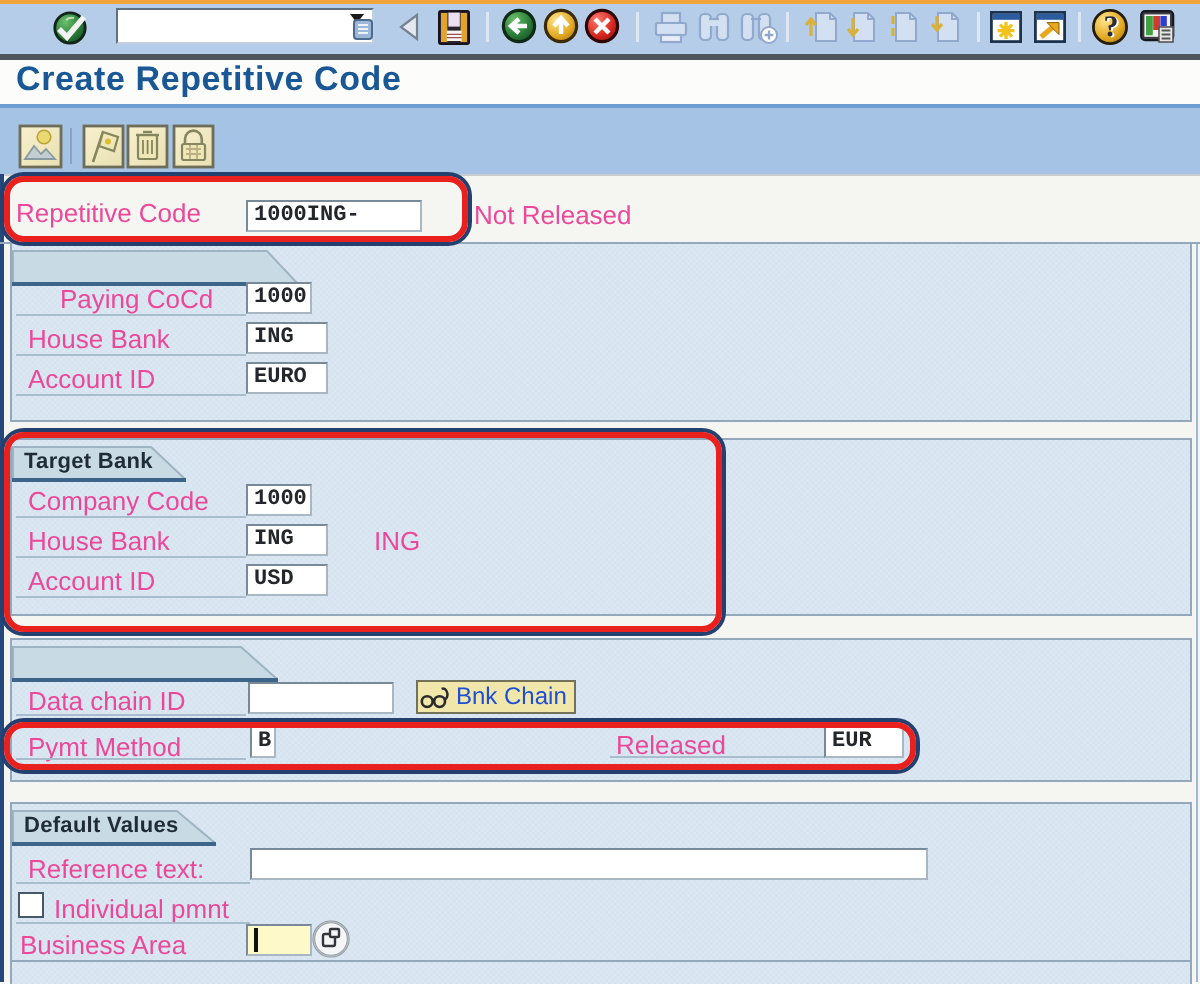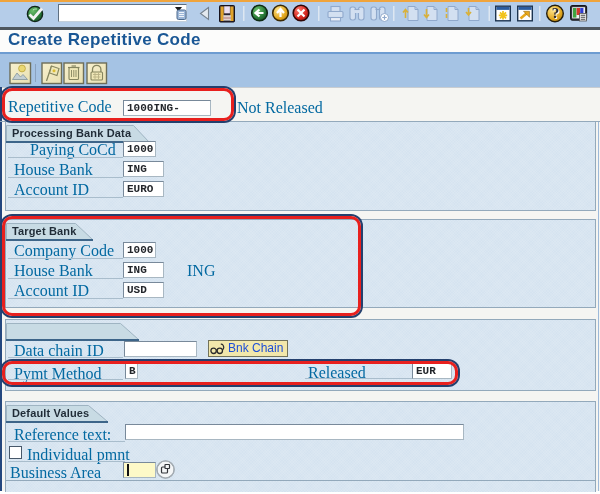--- a/index.html
+++ b/index.html
@@ -1,18 +1,18 @@
 <!DOCTYPE html>
 <html><head><meta charset="utf-8">
 <style>
 html,body{margin:0;padding:0;}
 body{width:600px;height:494px;position:relative;overflow:hidden;background:#fff;
   font-family:"Liberation Sans",sans-serif;}
 .abs{position:absolute;}
-.lbl{position:absolute;font-size:16px;color:#0369a1;line-height:13px;white-space:nowrap;font-family:Liberation Serif, serif;}
+.lbl{position:absolute;font-size:13px;color:#ec4899;line-height:13px;white-space:nowrap;}
 .fld{position:absolute;background:#fff;border:1px solid #78899a;border-bottom-color:#a8b7c2;border-right-color:#a8b7c2;
   font-family:"Liberation Mono",monospace;font-size:11px;font-weight:bold;color:#23262b;line-height:14px;padding:0 0 0 3px;
   box-sizing:border-box;height:16px;}
 .ul{position:absolute;height:1px;background:#a9bdcc;}
 .grp{position:absolute;left:5px;width:591px;border:1px solid #93a9bb;box-sizing:border-box;
   background:#d5e3f0;
   background-image:repeating-linear-gradient(45deg,rgba(255,255,255,0.09) 0 1px,transparent 1px 2px),
                    repeating-linear-gradient(-45deg,rgba(255,255,255,0.09) 0 1px,transparent 1px 2px);}
 .tab{position:absolute;left:6px;height:17px;}
 .tab svg{position:absolute;left:0;top:0}
@@ -36,21 +36,20 @@
 
 <div class="abs" style="left:0;top:87px;width:2px;height:404px;background:#24477e"></div>
 <div class="abs" style="left:598px;top:121px;width:1px;height:370px;background:#9db9d9"></div>
 
 <div class="abs" style="left:0;top:121px;width:600px;height:1px;background:#93a9bb"></div>
 <div class="grp" style="top:121px;height:90px"></div>
 <div class="tab" style="top:125px;width:142px">
     <svg width="143" height="17" viewBox="0 0 143 17">
       <path d="M0.5 0.5 H127.5 L142.5 16.5 H0.5 Z" fill="#c8dbe4" stroke="#9fb4c2" stroke-width="1"></path>
     </svg>
-    <span>Processing Bank Data</span>
   </div>
 <div class="tabline" style="top:141px;width:143px"></div>
 <div class="lbl" style="left:30px;top:143px">Paying CoCd</div>
 <div class="lbl" style="left:14px;top:163px">House Bank</div>
 <div class="lbl" style="left:14px;top:183px">Account ID</div>
 <div class="ul" style="left:8px;top:157px;width:115px"></div>
 <div class="ul" style="left:8px;top:177px;width:115px"></div>
 <div class="ul" style="left:8px;top:197px;width:115px"></div>
 <div class="fld" style="left:123px;top:141px;width:33px">1000</div>
 <div class="fld" style="left:123px;top:161px;width:41px">ING</div>

